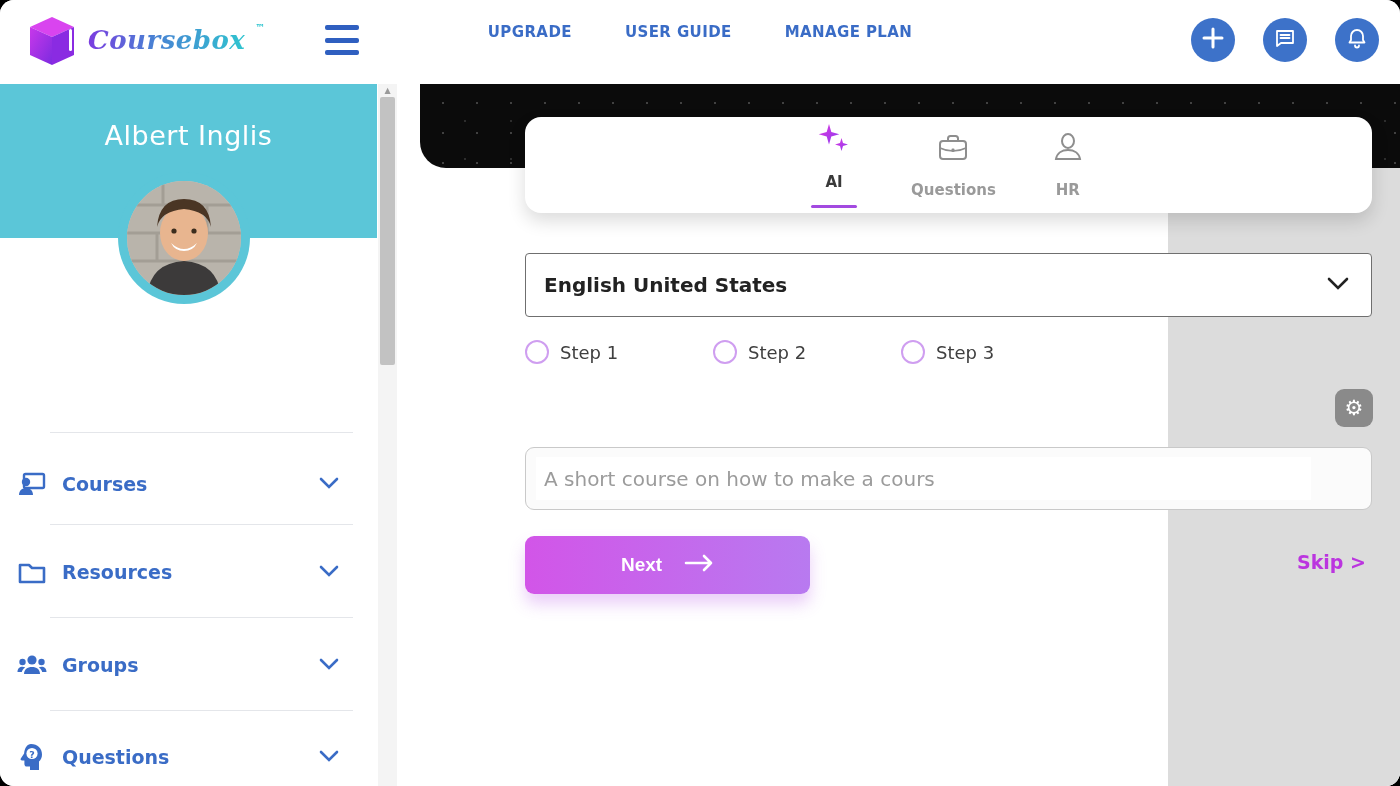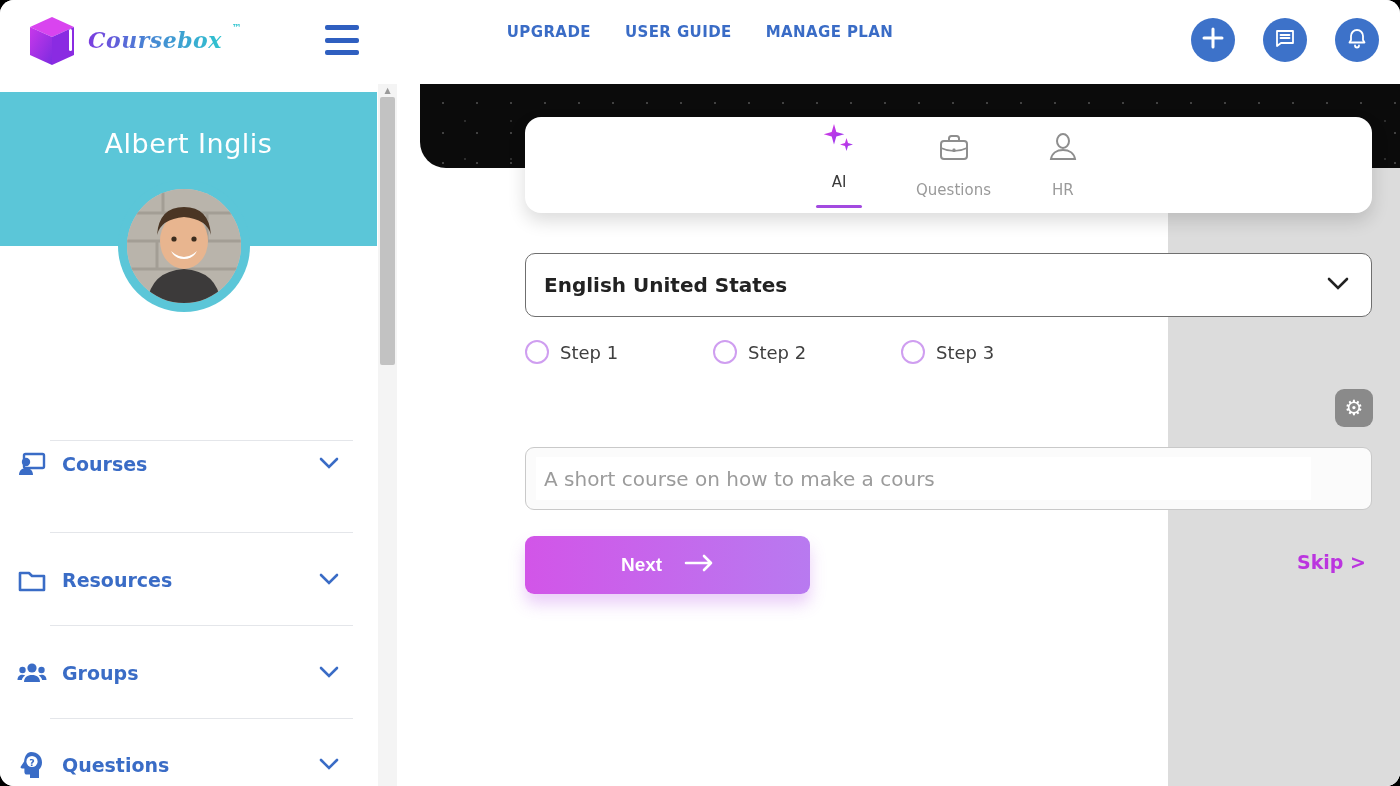--- a/index.html
+++ b/index.html
@@ -2,33 +2,33 @@
 <html><head>
 <meta charset="utf-8">
 <style>
   * { margin:0; padding:0; box-sizing:border-box; }
   html,body { width:1400px; height:786px; background:#000; font-family:"DejaVu Sans","Liberation Sans",sans-serif; }
   .window { position:absolute; inset:0; background:#fff; border-radius:14px; overflow:hidden; }
 
   
   .topbar { position:absolute; left:0; top:0; right:0; height:84px; background:#fff; z-index:30; }
   .brand { position:absolute; left:26px; top:14px; display:flex; align-items:flex-start; gap:10px; }
-  .brand-text { font-family:"DejaVu Serif","Liberation Serif",serif; font-style:italic; font-weight:bold; font-size:22px; letter-spacing:0.5px;
+  .brand-text { font-family:"DejaVu Serif","Liberation Serif",serif; font-style:italic; font-weight:bold; font-size:26px; letter-spacing:0.5px;
     background:linear-gradient(90deg,#7b3ce0 0%,#4a7fd4 40%,#2fc4cf 100%);
     -webkit-background-clip:text; background-clip:text; color:transparent; line-height:52px; }
   .brand-tm { font-size:10px; color:#2fc4cf; font-weight:bold; margin-top:8px; }
   .hamburger { position:absolute; left:325px; top:25px; width:34px; height:30px; display:flex; flex-direction:column; justify-content:space-between; cursor:pointer; }
   .hamburger span { display:block; height:5px; border-radius:2px; background:#2f5fc0; }
-  .topnav { position:absolute; left:0; right:0; top:0; height:64px; display:flex; align-items:center; justify-content:center; gap:34px;border-radius:21px; }
+  .topnav { position:absolute; left:0; right:0; top:0; height:64px; display:flex; align-items:center; justify-content:center; gap:53px;border-radius:21px; }
   .topnav a { color:#3a6cc6; font-weight:bold; font-size:15px; letter-spacing:0.4px; text-decoration:none; cursor:pointer; }
   .topicons { position:absolute; right:21px; top:18px; display:flex; gap:28px; }
   .circle-btn { width:44px; height:44px; border-radius:50%; background:#3d72c9; display:flex; align-items:center; justify-content:center; cursor:pointer; }
 
   
-  .sidebar { position:absolute; left:0; top:84px; width:377px; bottom:0; background:#fff; z-index:20;margin-top:8px; }
+  .sidebar { position:absolute; left:0; top:84px; width:377px; bottom:0; background:#fff; z-index:20; }
   .sidebar-head { position:absolute; left:0; top:0; width:100%; height:154px; background:#5bc6d8; }
   .sidebar-head .uname { position:absolute; width:100%; top:36px; text-align:center; color:#fff; font-size:27px; font-weight:400; letter-spacing:0.5px; }
   .avatar-ring { position:absolute; left:118px; top:88px; width:132px; height:132px; border-radius:50%; background:#5bc6d8; display:flex; align-items:center; justify-content:center; }
   .avatar-photo { width:114px; height:114px; border-radius:50%; overflow:hidden; background:#cfcac2; }
   .menu-item { position:absolute; left:0; width:377px; height:48px; display:flex; align-items:center; cursor:pointer; }
   .menu-item .mi-icon { position:absolute; left:17px; width:30px; height:30px; }
   .menu-item .mi-label { position:absolute; left:62px; font-size:19px; font-weight:bold; color:#3a6cc6; }
   .menu-item .mi-chev { position:absolute; right:38px; top:14px; }
   .divider { position:absolute; left:50px; width:303px; height:1px; background:#e4e6ea; }
 
@@ -36,27 +36,27 @@
   .scroll-arrow { position:absolute; top:2px; left:0; width:19px; text-align:center; font-size:8px; color:#9a9a9a; }
   .scroll-thumb { position:absolute; top:13px; left:2px; width:15px; height:268px; background:#c2c2c2; border-radius:2px; }
 
   
   .main { position:absolute; left:397px; top:84px; right:0; bottom:0; background:#fff; }
   .gray-panel { position:absolute; left:771px; top:84px; right:0; bottom:0; background:#dcdcdc; }
   .banner { position:absolute; left:23px; top:0; right:0; height:84px; background:#0b0b0b; border-radius:0 0 0 26px;
     background-image:radial-gradient(rgba(255,255,255,0.22) 1px, transparent 1.4px), radial-gradient(rgba(255,255,255,0.14) 1px, transparent 1.4px);
     background-size:34px 30px, 46px 38px; background-position:6px 4px, 22px 18px; }
   .tabs-card { position:absolute; left:128px; top:33px; width:847px; height:96px; background:#fff; border-radius:16px; box-shadow:0 8px 18px rgba(0,0,0,0.14); display:flex; align-items:center; justify-content:center; gap:54px; z-index:5; }
-  .tab { display:flex; flex-direction:column; align-items:center; gap:12px; cursor:pointer; }
+  .tab { display:flex; flex-direction:column; align-items:center; gap:12px; cursor:pointer;font-weight:bold; }
   .tab .tab-label { font-size:15px; color:#9a9a9a; }
   .tab.active .tab-label { color:#3a3a3a; }
   .tab .tab-underline { display:none; width:46px; height:3px; border-radius:2px; background:#a34ae0; margin-top:2px; }
   .tab.active .tab-underline { display:block; }
 
-  .lang-select { position:absolute; left:128px; top:169px; width:847px; height:64px; background:#fff; border:1px solid #6f6f6f; border-radius:10px; display:flex; align-items:center; cursor:pointer; z-index:5; }
+  .lang-select { position:absolute; left:128px; top:169px; width:847px; height:64px; background:#fff; border:1px solid #6f6f6f; border-radius:4px; display:flex; align-items:center; cursor:pointer; z-index:5; }
   .lang-select .lang-value { margin-left:18px; font-size:20px; font-weight:bold; color:#222; }
   .lang-select .lang-chev { position:absolute; right:22px; top:22px; }
 
   .steps { position:absolute; left:128px; top:256px; display:flex; gap:78px; z-index:5; }
   .step { display:flex; align-items:center; gap:11px; cursor:pointer; width:110px; }
   .radio { width:24px; height:24px; border-radius:50%; border:2px solid #cf9ef0; background:#fff; }
   .step-label { font-size:18px; color:#3f3f3f; }
 
   .section-heading { position:absolute; left:128px; top:305px; font-size:25px; font-weight:bold; color:#3b3b3b; z-index:5; }
 
@@ -156,21 +156,21 @@
           <path d="M30 46 Q32 18 57 18 Q82 18 84 46 Q80 30 57 28 Q34 30 30 46 Z" fill="#4a3524"></path>
           <path d="M44 62 Q57 74 70 62 Q66 70 57 70 Q48 70 44 62 Z" fill="#fff"></path>
           <circle cx="47" cy="50" r="2.6" fill="#3c2d1e"></circle>
             <circle cx="67" cy="50" r="2.6" fill="#3c2d1e"></circle>
         </svg>
       </div>
     </div>
 
     <div class="divider" style="top:348px"></div>
 
-    <div class="menu-item" style="top:348px">
+    <div class="menu-item" style="top:376px">
       <span class="mi-icon">
         <svg width="30" height="30" viewBox="0 0 30 30">
           <rect x="7" y="5" width="20" height="14" rx="1.5" fill="none" stroke="#3a6cc6" stroke-width="2.4"></rect>
           <circle cx="9" cy="13" r="4.2" fill="#3a6cc6"></circle>
           <path d="M2 26c0-4.5 3.2-7 7-7s7 2.5 7 7z" fill="#3a6cc6"></path>
         </svg>
       </span>
       <span class="mi-label">Courses</span>
       <span class="mi-chev">
         <svg width="20" height="12" viewBox="0 0 20 12" fill="none" stroke="#3a6cc6" stroke-width="2.6" stroke-linecap="round">

